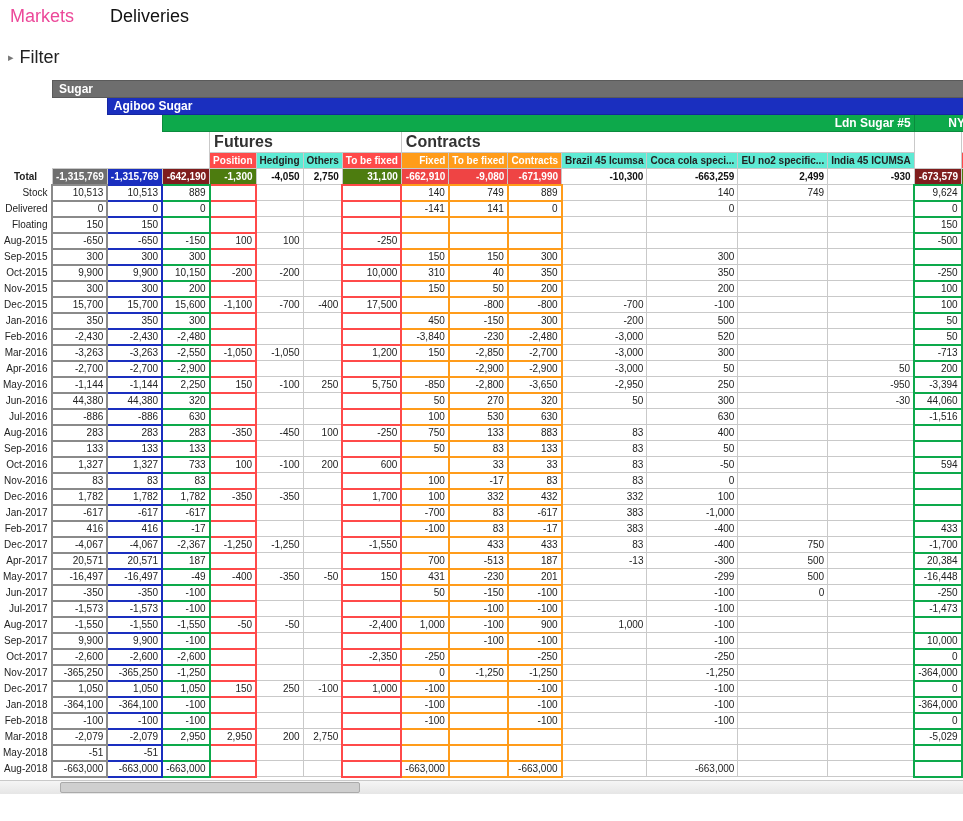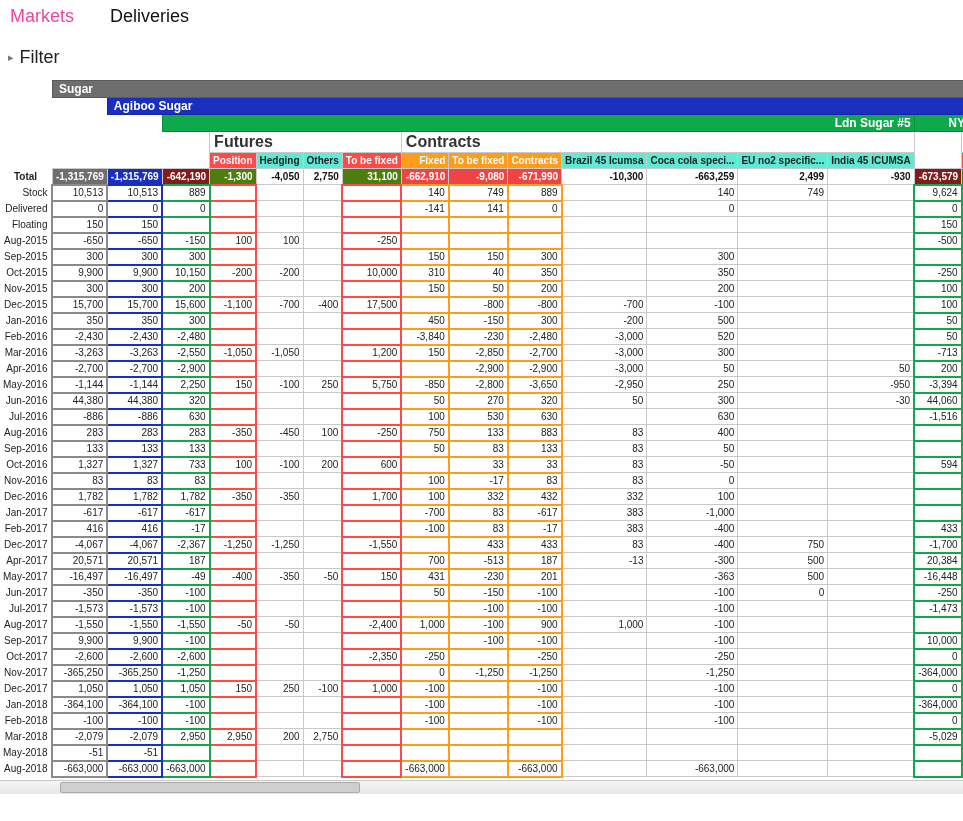--- a/index.html
+++ b/index.html
@@ -657,21 +657,21 @@
           <td class="num box-blue">-16,497</td>
           <td class="num box-green">-49</td>
           <td class="num box-red">-400</td>
           <td class="num box-plain">-350</td>
           <td class="num box-plain">-50</td>
           <td class="num box-red">150</td>
           <td class="num box-org">431</td>
           <td class="num box-org">-230</td>
           <td class="num box-org">201</td>
           <td class="num box-plain"></td>
-          <td class="num box-plain">-363</td>
+          <td class="num box-plain">-299</td>
           <td class="num box-plain">500</td>
           <td class="num box-plain"></td>
           <td class="num box-green">-16,448</td>
           <td class="num box-red">-5,080</td>
         </tr>
         <tr>
           <td class="lbl noborder">Jun-2017</td>
           <td class="num box-gray">-350</td>
           <td class="num box-blue">-350</td>
           <td class="num box-green">-100</td>

